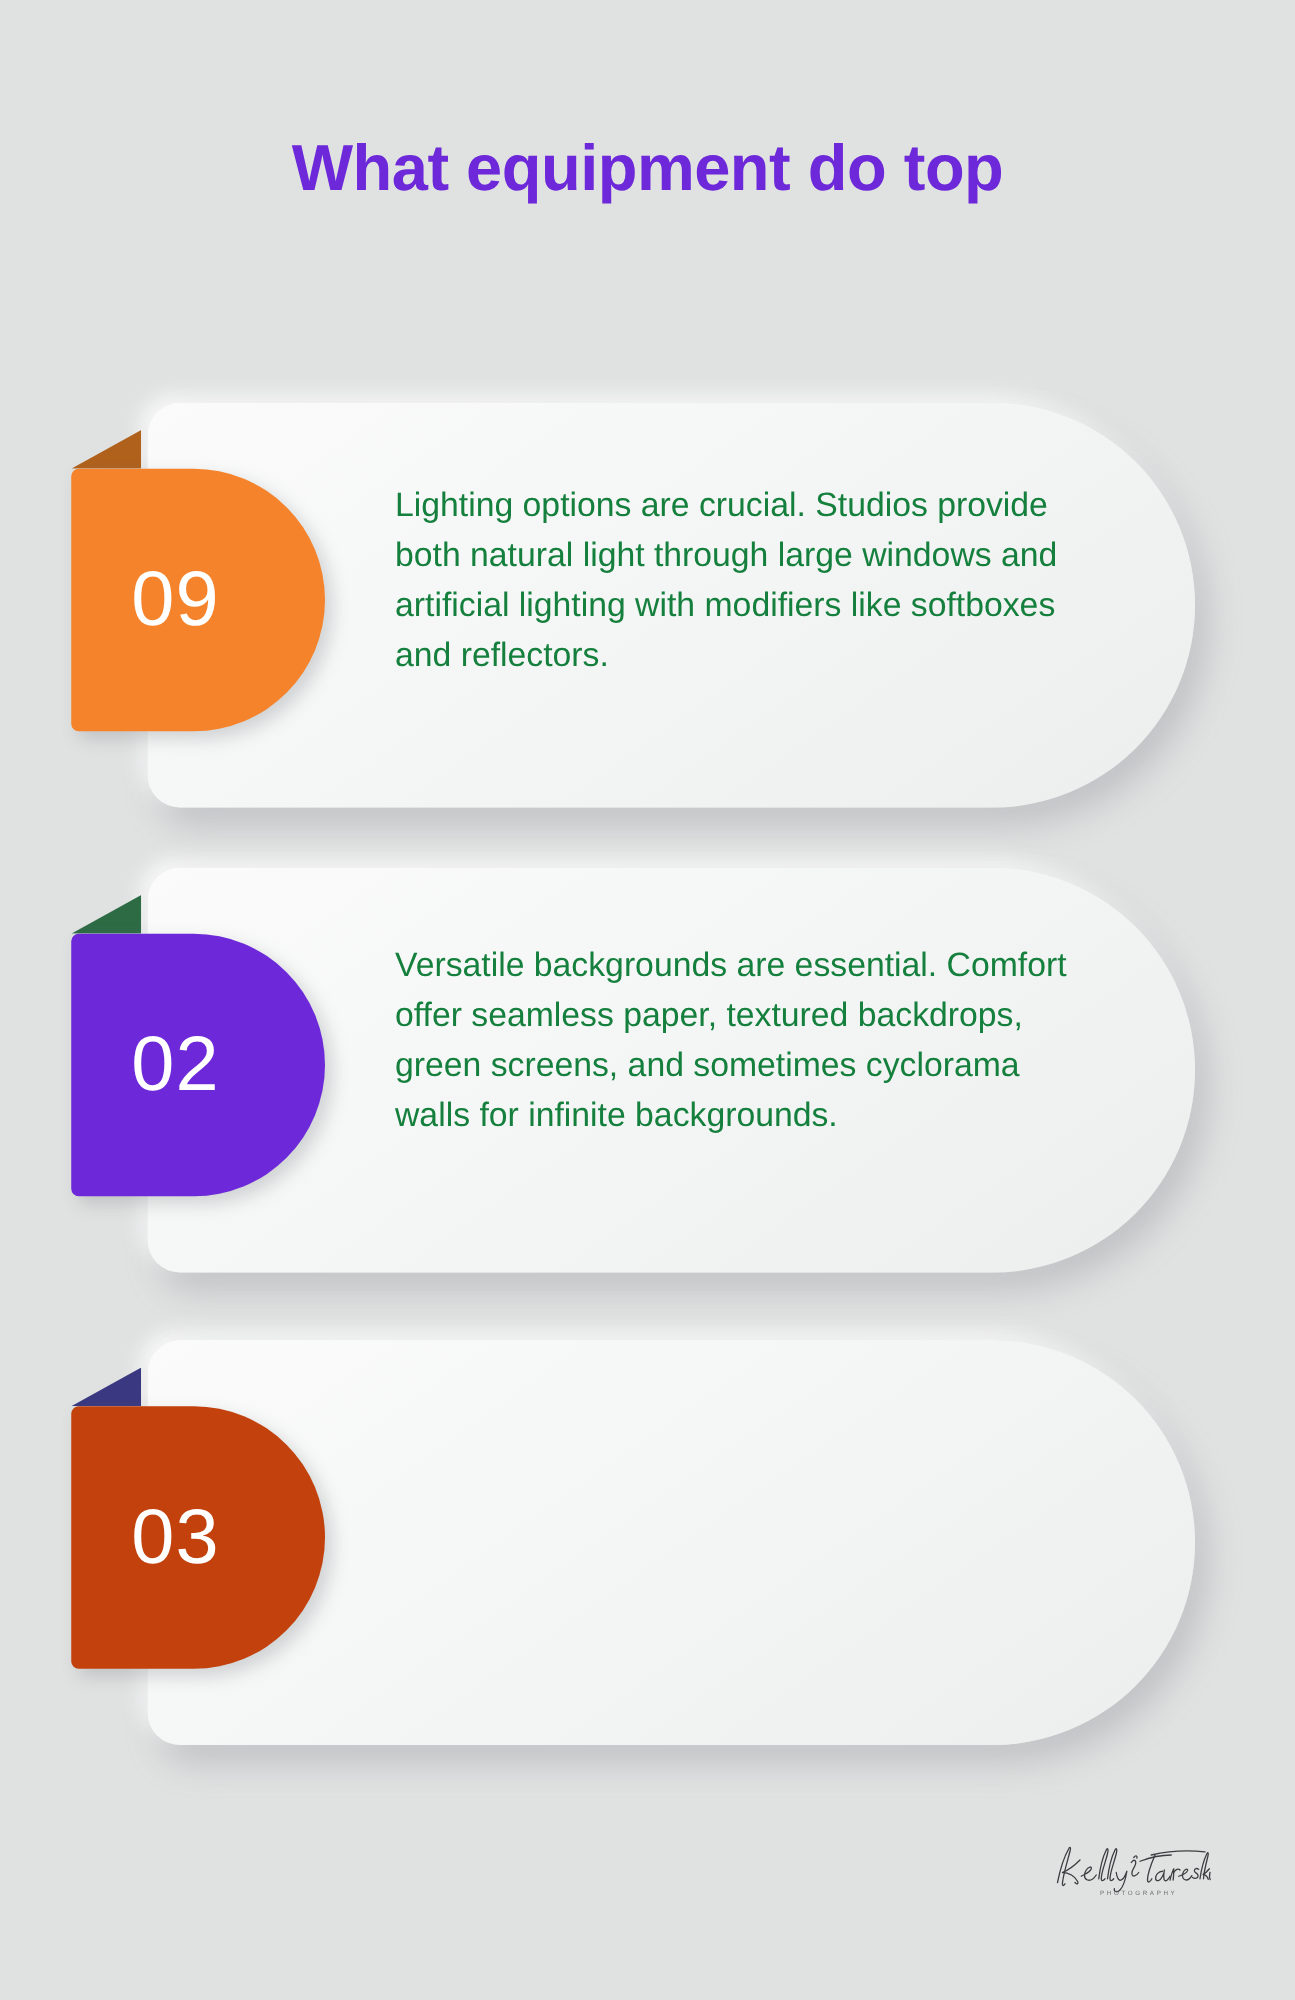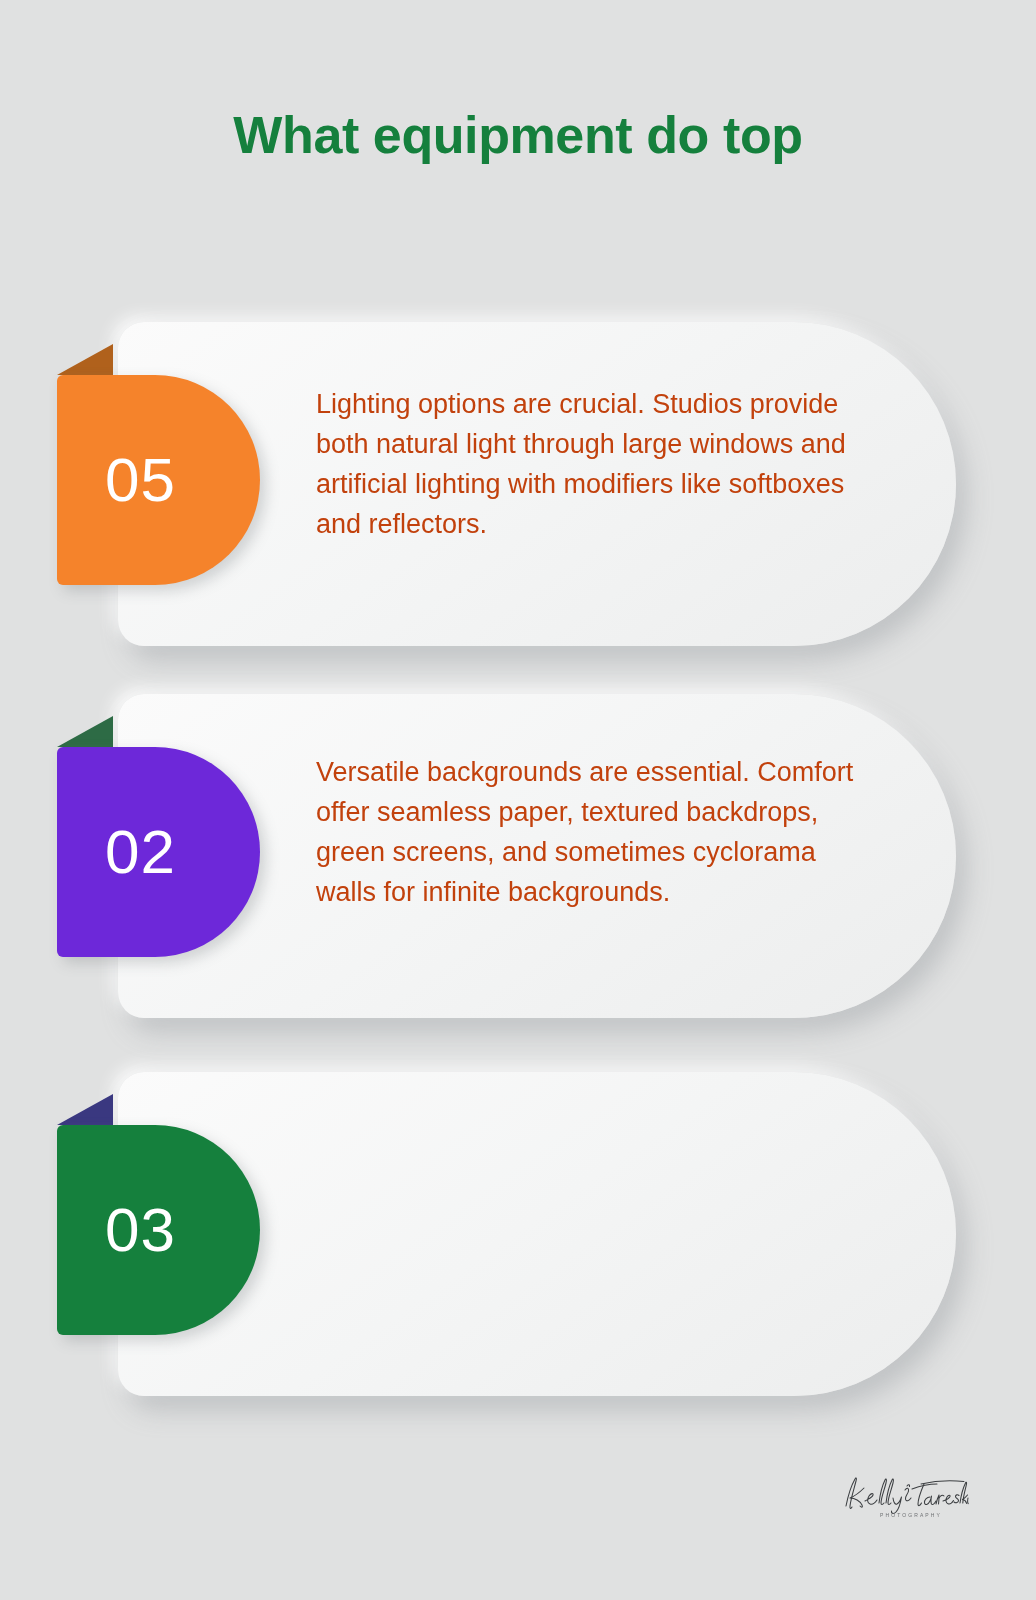--- a/index.html
+++ b/index.html
@@ -23,21 +23,21 @@
     width: 1036px;
     text-align: center;
     padding: 0 90px;
     box-sizing: border-box;
   }
   .title-line {
     display: block;
     font-size: 52px;
     line-height: 78px;
     font-weight: 700;
-    color: #15803d;
+    color: #6d28d9;
     letter-spacing: -0.4px;
     font-stretch: condensed;
     white-space: nowrap;
   }
 
   
   .card-stack {
     position: absolute;
     left: 0;
     top: 0;
@@ -107,21 +107,21 @@
 
   
   .card-text {
     position: absolute;
     left: 316px;
     top: 62px;
     width: 540px;
     font-size: 27px;
     line-height: 40px;
     font-weight: 400;
-    color: #c2410c;
+    color: #15803d;
     font-stretch: condensed;
   }
   .card-row.r2 .card-text { top: 58px; }
   .card-row.r3 .card-text { top: 58px; }
 
   
   .signature {
     position: absolute;
     left: 836px;
     top: 1472px;
@@ -146,40 +146,40 @@
   <span class="title-line">What equipment do top</span>
 </div>
 
 <div class="card-stack">
 
   <div class="card-row r1">
     <div class="card-panel"></div>
     <div class="fold top" style="background: rgb(176, 97, 28);"></div>
     <div class="fold bottom" style="background: rgb(176, 97, 28);"></div>
     <div class="badge" style="background: rgb(245, 131, 43);">
-      <span class="badge-number">05</span>
+      <span class="badge-number">09</span>
     </div>
     <div class="card-text">Lighting options are crucial. Studios provide both natural light through large windows and artificial lighting with modifiers like softboxes and reflectors.</div>
   </div>
 
   <div class="card-row r2">
     <div class="card-panel"></div>
     <div class="fold top" style="background: rgb(45, 107, 69);"></div>
     <div class="fold bottom" style="background: rgb(45, 107, 69);"></div>
     <div class="badge" style="background: #6d28d9;">
       <span class="badge-number">02</span>
     </div>
     <div class="card-text">Versatile backgrounds are essential. Comfort offer seamless paper, textured backdrops, green screens, and sometimes cyclorama walls for infinite backgrounds.</div>
   </div>
 
   <div class="card-row r3">
     <div class="card-panel"></div>
     <div class="fold top" style="background: rgb(58, 56, 128);"></div>
     <div class="fold bottom" style="background: rgb(58, 56, 128);"></div>
-    <div class="badge" style="background: #15803d;">
+    <div class="badge" style="background: #c2410c;">
       <span class="badge-number">03</span>
     </div>
   </div>
 
 </div>
 
 <div class="signature">
   <svg width="134" height="44" viewBox="0 0 134 44" fill="none">
     <g stroke="#3c3f42" stroke-width="1.05" fill="none" stroke-linecap="round" stroke-linejoin="round">
 

